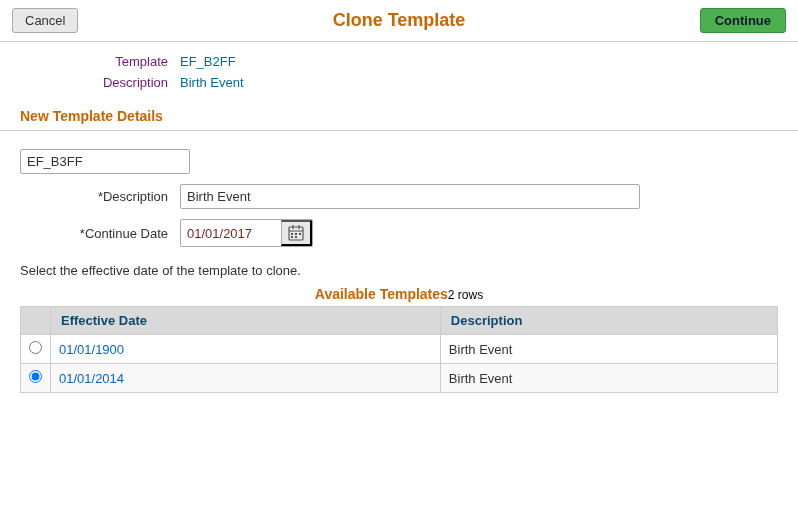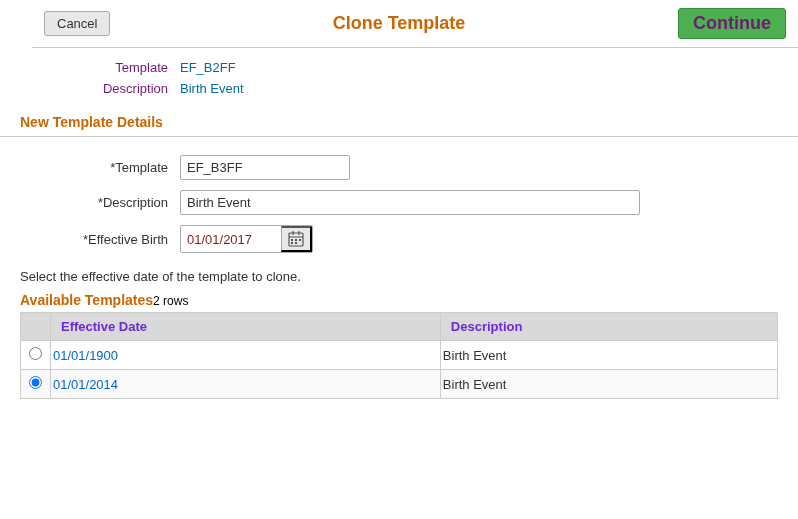--- a/index.html
+++ b/index.html
@@ -13,21 +13,20 @@
     }
 
     
     .header {
       display: flex;
       align-items: center;
       justify-content: space-between;
       padding: 8px 12px;
       border-bottom: 1px solid #ccc;
       background: #fff;
-      margin-left: 32px;
     }
     .header-title {
       font-size: 18px;
       font-weight: bold;
       color: #cc6600;
       position: absolute;
       left: 50%;
       transform: translateX(-50%);
     }
     .btn-cancel {
@@ -38,22 +37,22 @@
       cursor: pointer;
       font-size: 13px;
       color: #333;
     }
     .btn-continue {
       background: #4caf50;
       border: 1px solid #388e3c;
       border-radius: 3px;
       padding: 4px 14px;
       cursor: pointer;
-      font-size: 18px;
-      color: #701a75;
+      font-size: 13px;
+      color: #0f172a;
       font-weight: bold;
     }
 
     
     .info-section {
       padding: 12px 20px 8px 20px;
     }
     .info-row {
       display: flex;
       align-items: center;
@@ -138,21 +137,21 @@
       font-size: 13px;
       color: #333;
     }
 
     
     .available-section {
       padding: 0 20px;
     }
     .available-header-row {
       display: flex;
-      justify-content: flex-start;
+      justify-content: center;
       align-items: baseline;
       margin-bottom: 4px;
     }
     .available-title {
       color: #cc6600;
       font-weight: bold;
       font-size: 14px;
     }
     .row-count {
       font-size: 12px;
@@ -166,32 +165,32 @@
       border: 1px solid #ccc;
     }
     .template-table thead tr {
       background: #d9d9d9;
     }
     .template-table thead th {
       text-align: left;
       padding: 6px 10px;
       font-size: 13px;
       font-weight: bold;
-      color: #6d28d9;
+      color: #0c4a6e;
       border: 1px solid #ccc;
     }
     .template-table tbody tr {
       border-bottom: 1px solid #ccc;
       background: #fff;
     }
     .template-table tbody tr:nth-child(even) {
       background: #f9f9f9;
     }
     .template-table tbody td {
-      padding: 6px 2px;
+      padding: 6px 8px;
       font-size: 13px;
       color: #333;
       border: 1px solid #ccc;
       vertical-align: middle;
     }
     .radio-cell {
       width: 30px;
       text-align: center;
     }
     .date-link {
@@ -222,31 +221,30 @@
     <span class="info-label">Description</span>
     <span class="info-value">Birth Event</span>
   </div>
 </div>
 
 <div class="section-title">New Template Details</div>
 
 <div class="form-section">
 
   <div class="form-row">
-    <label class="form-label">*Template</label>
     <input class="form-input input-template" type="text" value="EF_B3FF" style="">
   </div>
 
   <div class="form-row">
     <label class="form-label">*Description</label>
     <input class="form-input input-description" type="text" value="Birth Event" style="">
   </div>
 
   <div class="form-row">
-    <label class="form-label">*Effective Birth</label>
+    <label class="form-label">*Continue Date</label>
     <div class="date-wrapper">
       <input class="input-date" type="text" value="01/01/2017" style="">
       <button class="date-icon-btn">
         <svg width="16" height="16" viewBox="0 0 16 16" fill="none" xmlns="http://www.w3.org/2000/svg">
           <rect x="1" y="2" width="14" height="13" rx="1" stroke="#555" stroke-width="1.2" fill="none"></rect>
           <line x1="1" y1="6" x2="15" y2="6" stroke="#555" stroke-width="1.2"></line>
           <line x1="5" y1="0" x2="5" y2="4" stroke="#555" stroke-width="1.2"></line>
           <line x1="11" y1="0" x2="11" y2="4" stroke="#555" stroke-width="1.2"></line>
           <rect x="3" y="8" width="2" height="2" fill="#555"></rect>
           <rect x="7" y="8" width="2" height="2" fill="#555"></rect>

